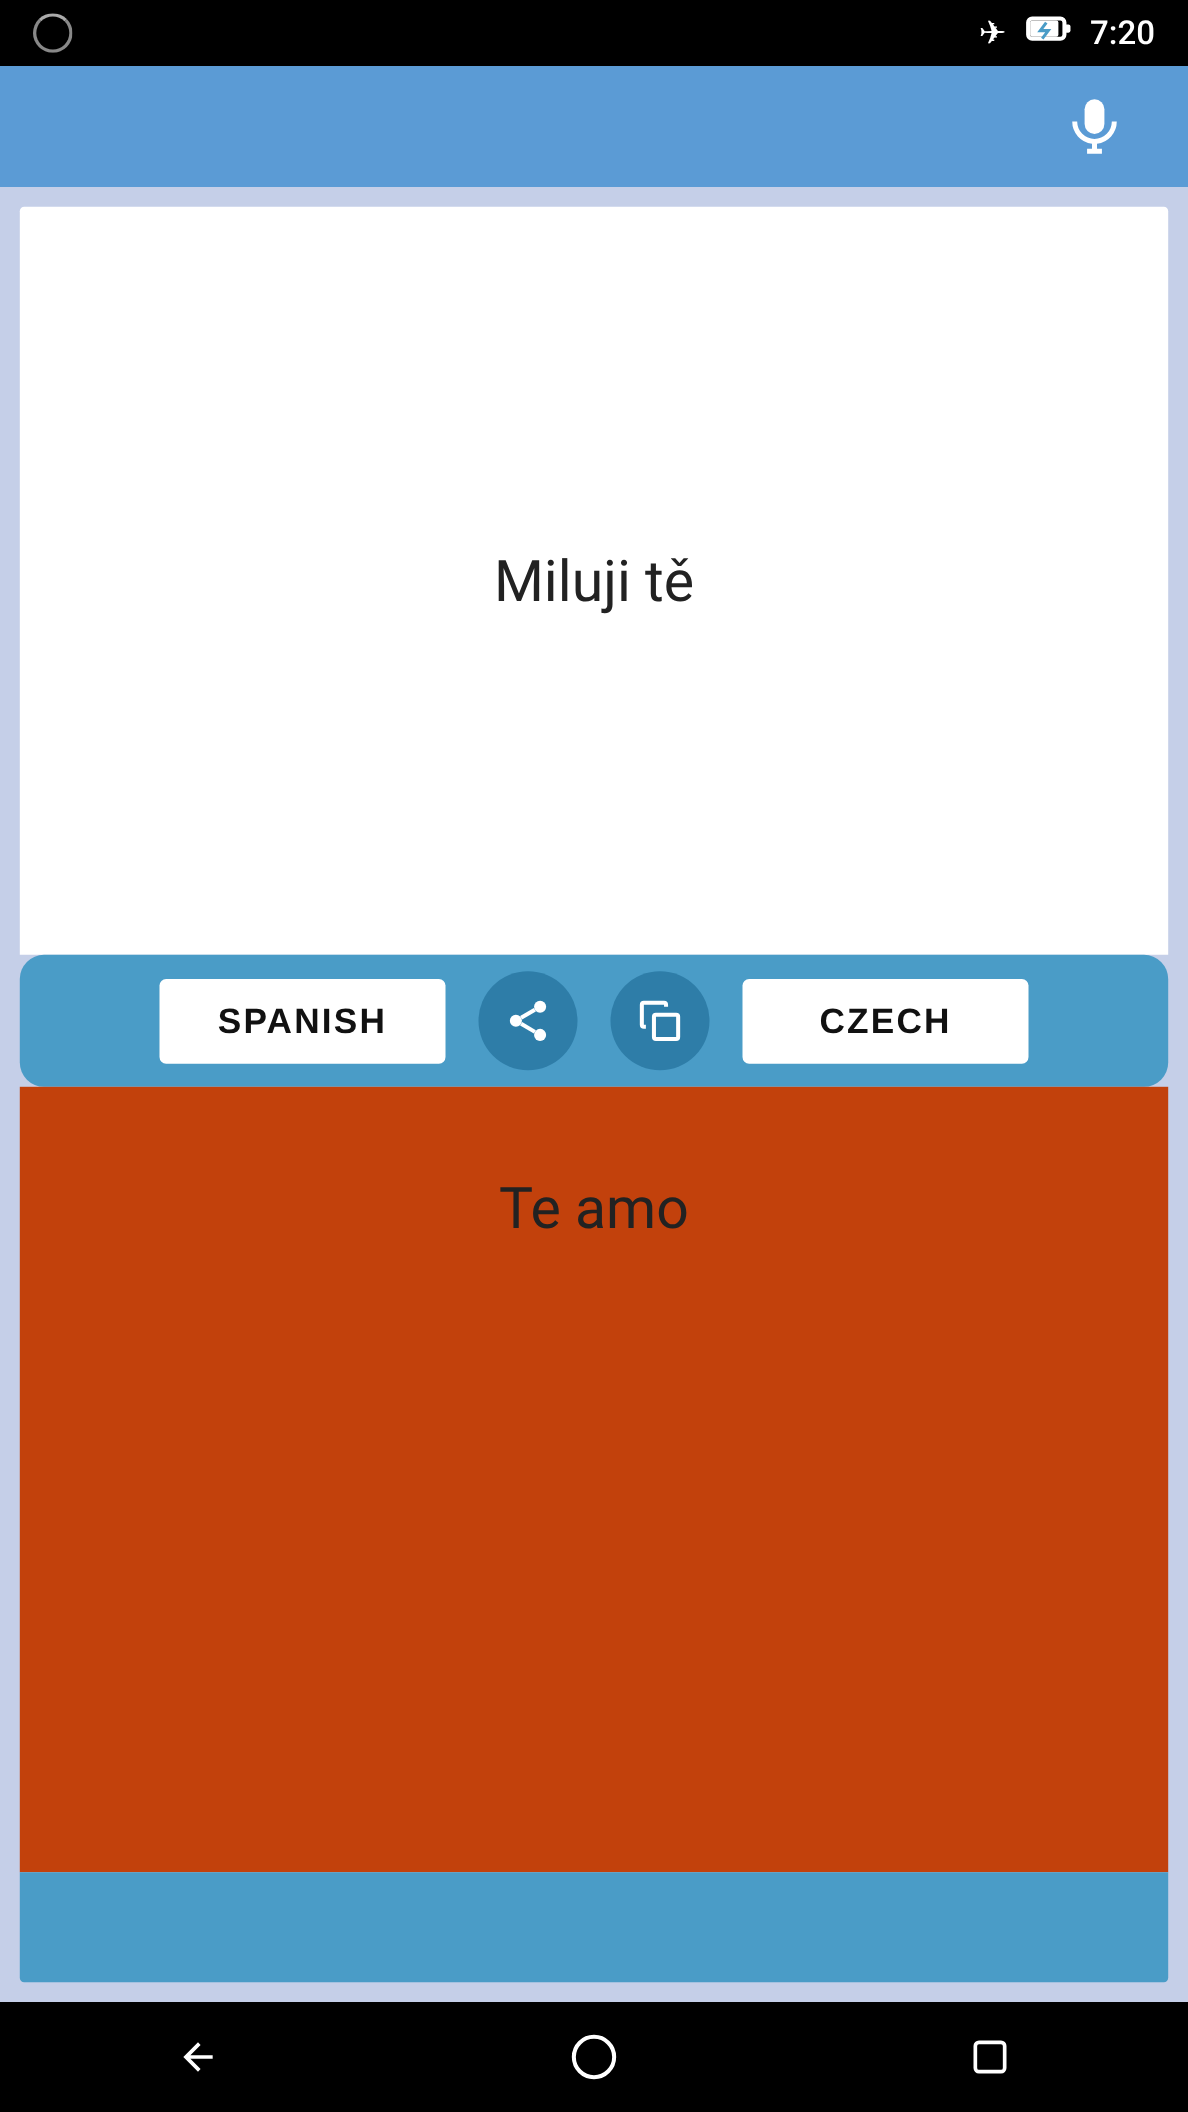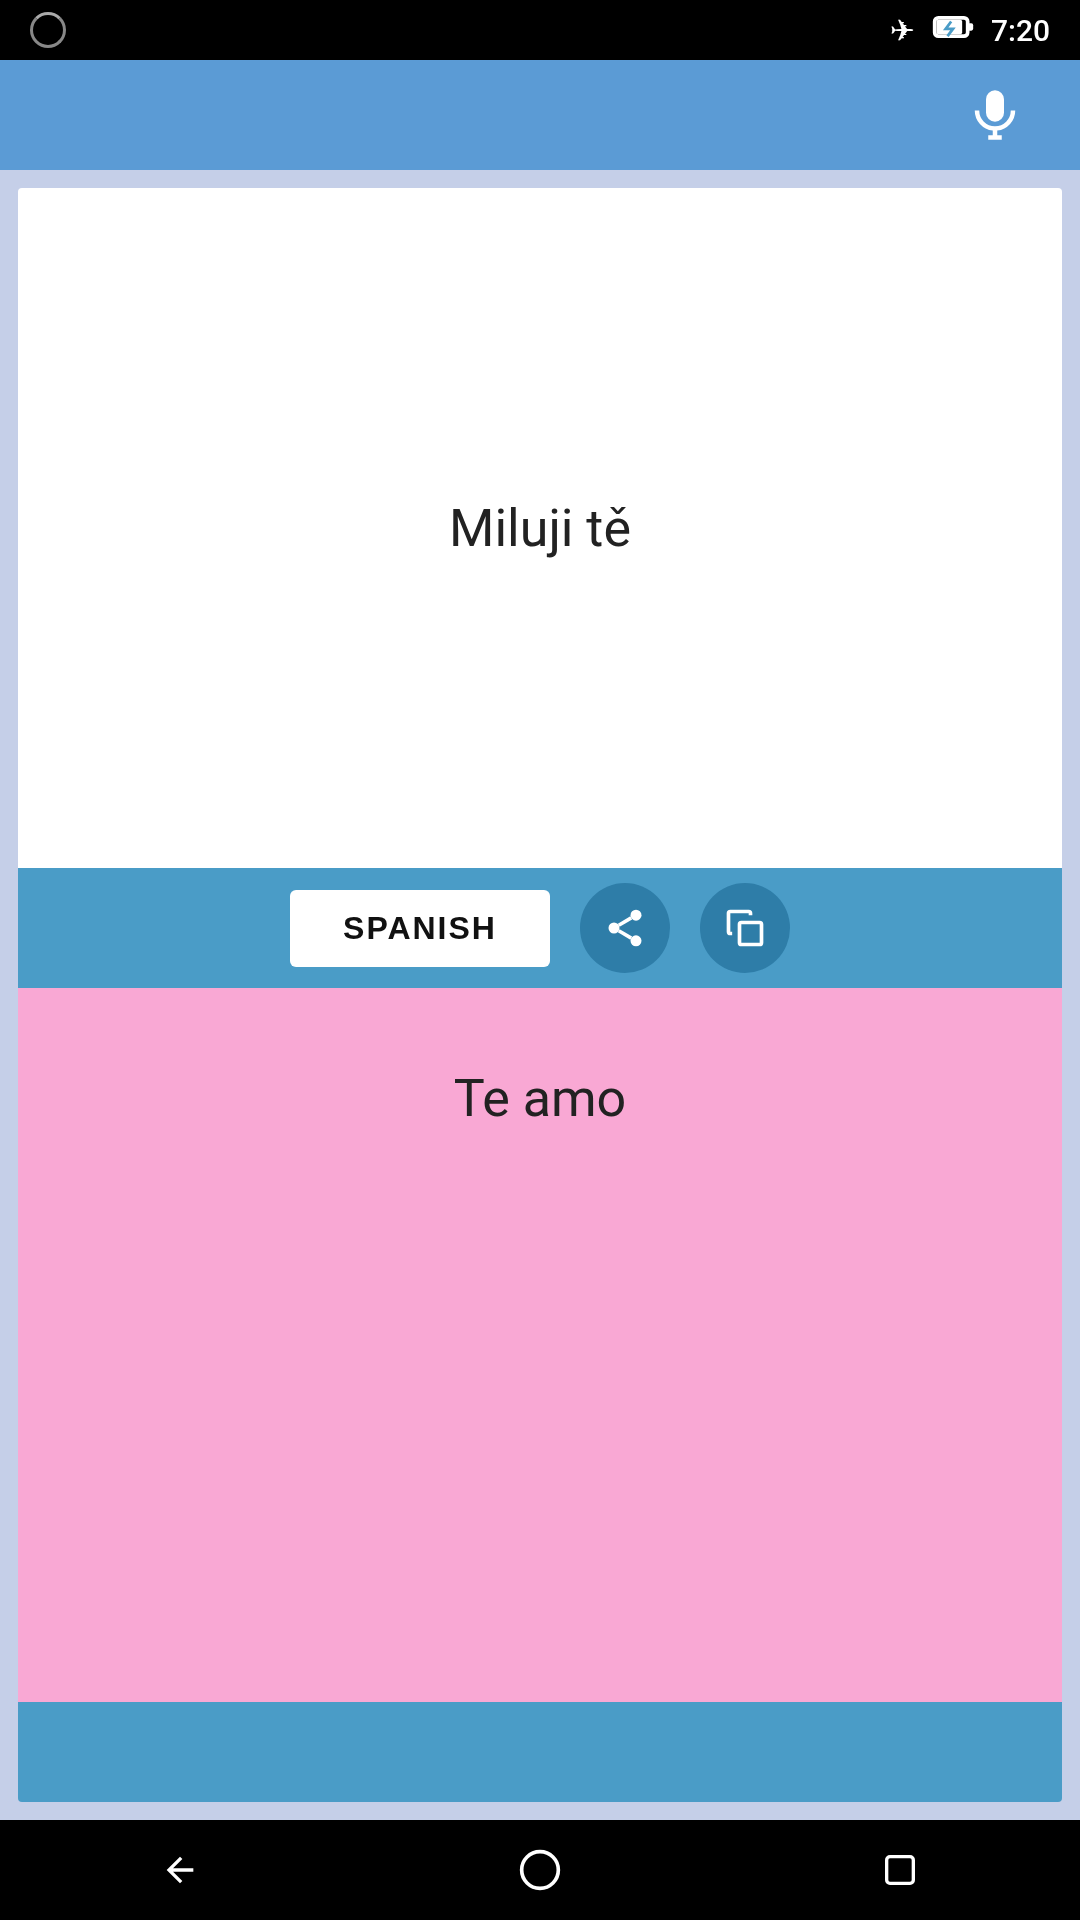--- a/index.html
+++ b/index.html
@@ -100,20 +100,21 @@
 
     
     .lang-bar {
       background: #4a9cc7;
       height: 120px;
       display: flex;
       align-items: center;
       justify-content: center;
       gap: 30px;
       padding: 0 30px;
+      border-radius: 22px;
     }
 
     .lang-button {
       background: #fff;
       border: none;
       border-radius: 6px;
       padding: 20px 50px;
       font-size: 32px;
       font-weight: 700;
       letter-spacing: 2px;
@@ -133,21 +134,21 @@
       align-items: center;
       justify-content: center;
       cursor: pointer;
       color: #fff;
       font-size: 36px;
       flex-shrink: 0;
     }
 
     
     .bottom-panel {
-      background: #f9a8d4;
+      background: #c2410c;
       flex: 1;
       display: flex;
       align-items: flex-start;
       justify-content: center;
       padding-top: 80px;
       border-radius: 0;
     }
 
     .source-text {
       font-size: 52px;
@@ -250,20 +251,21 @@
       </svg>
     </button>
 
     <button class="icon-button">
       <svg class="svg-icon" viewBox="0 0 24 24" fill="#fff" xmlns="http://www.w3.org/2000/svg">
         <rect x="9" y="9" width="12" height="12" rx="1" fill="none" stroke="#fff" stroke-width="2"></rect>
         <path d="M5 15H4a1 1 0 0 1-1-1V4a1 1 0 0 1 1-1h10a1 1 0 0 1 1 1v1" fill="none" stroke="#fff" stroke-width="2"></path>
       </svg>
     </button>
 
+    <button class="lang-button">CZECH</button>
   </div>
 
   <div class="bottom-panel">
     <span class="source-text">Te amo</span>
   </div>
 
   <div class="bottom-bar"></div>
 
 </div>
 

